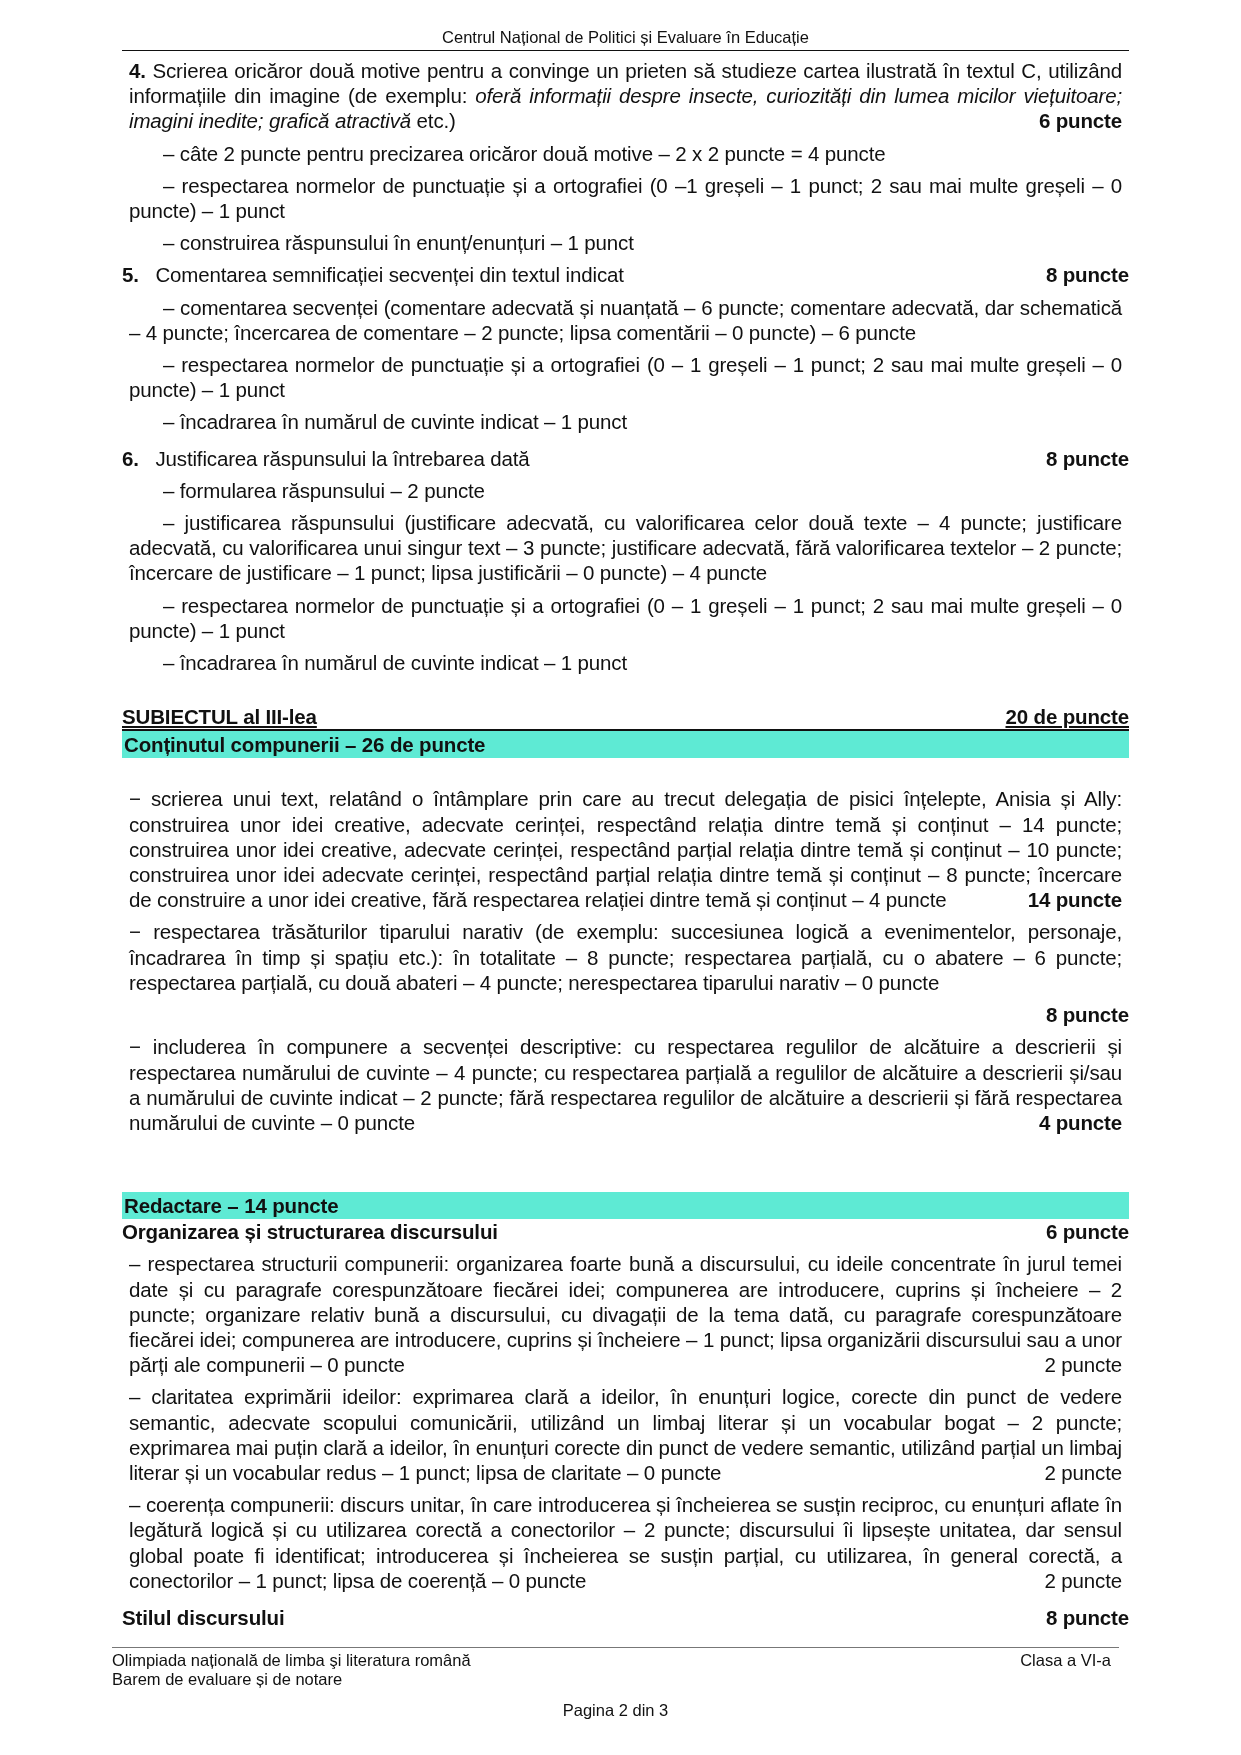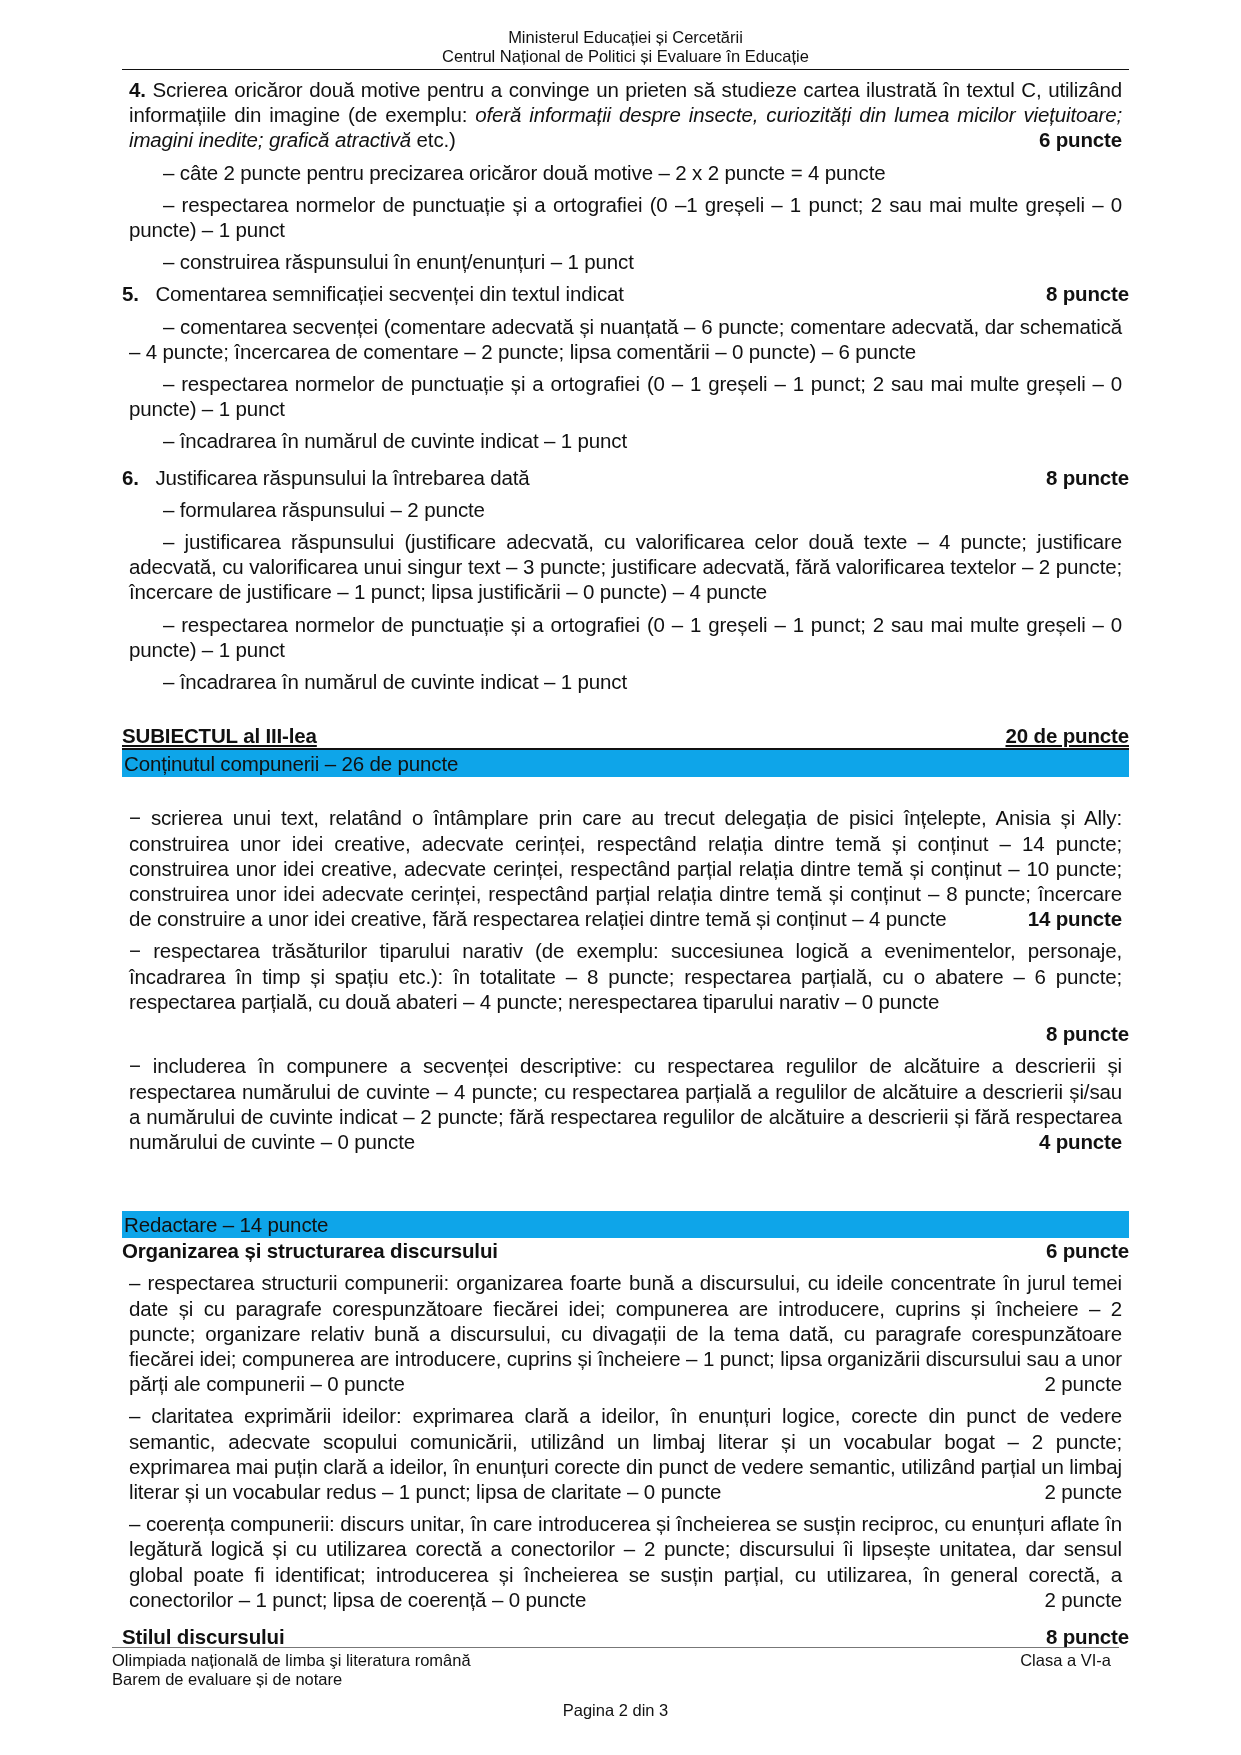--- a/index.html
+++ b/index.html
@@ -14,32 +14,31 @@
   .p { margin: 7px; text-align: justify; }
   .ind { padding-left: 34px; }
   .row { display: flex; justify-content: space-between; align-items: baseline; }
   .b { font-weight: bold; }
   .i { font-style: italic; }
   .gap-s { height: 4px; }
   .gap-m { height: 21px; }
   .gap-l { height: 50px; }
   .subj { display: flex; justify-content: space-between; font-weight: bold; text-decoration: underline; border-bottom: 2px solid #111; padding-top: 1px; }
   .subj span { }
-  .band { background: #0ea5e9; font-weight: normal; padding-left: 2px; height: 27px; line-height: 27px; }
+  .band { background: #5eead4; font-weight: bold; padding-left: 2px; height: 27px; line-height: 27px; }
   .num { font-weight: bold; }
   .footer { position: absolute; left: 112px; top: 1647px; width: 1007px; border-top: 1.5px solid #777; font-size: 16.5px; line-height: 19px; padding-top: 3px; }
   .footer .row { align-items: flex-start; }
   .footer .pg { text-align: center; margin-top: 12px; }
 </style>
 </head>
 <body>
 
 <div class="page">
   <div class="hdr">
-    <div>Ministerul Educației și Cercetării</div>
     <div>Centrul Național de Politici și Evaluare în Educație</div>
   </div>
   <div class="hdr-rule"></div>
 
   <div class="content">
 
     <div>
       <p class="p"><span class="num">4.</span><span> Scrierea oricăror două motive pentru a convinge un prieten să studieze cartea ilustrată în textul C, utilizând informațiile din imagine (de exemplu: </span><span class="i">oferă informații despre insecte, curiozități din lumea micilor viețuitoare; imagini inedite; grafică atractivă</span><span> etc.)</span><span class="b" style="float:right">6 puncte</span></p>
       <p class="p ind">–  câte 2 puncte pentru precizarea oricăror două motive – 2 x 2 puncte = 4 puncte</p>
       <p class="p" style="text-indent:34px">–  respectarea normelor de punctuație și a ortografiei (0 –1 greșeli – 1 punct; 2 sau mai multe greșeli – 0 puncte) – 1 punct</p>

